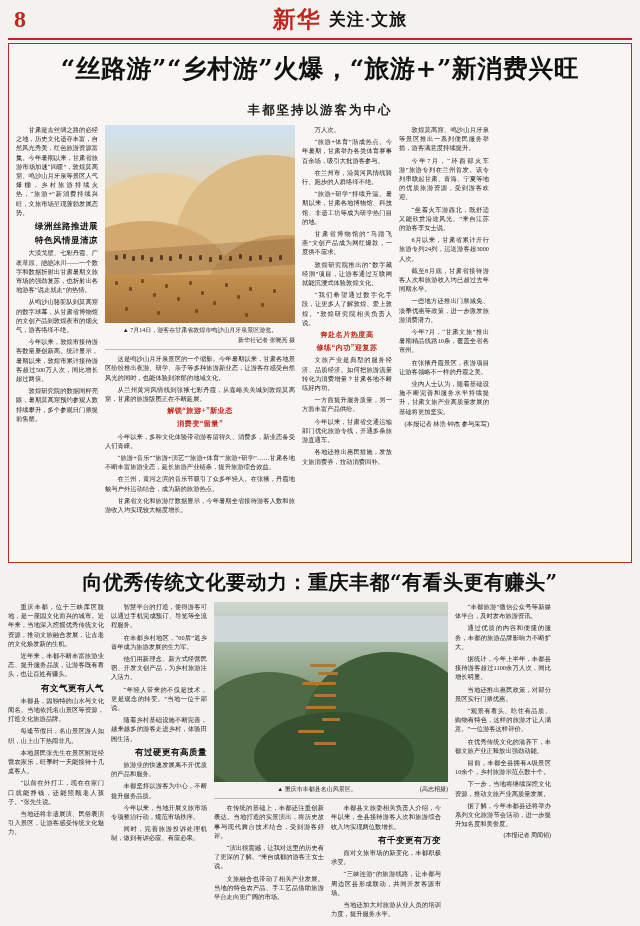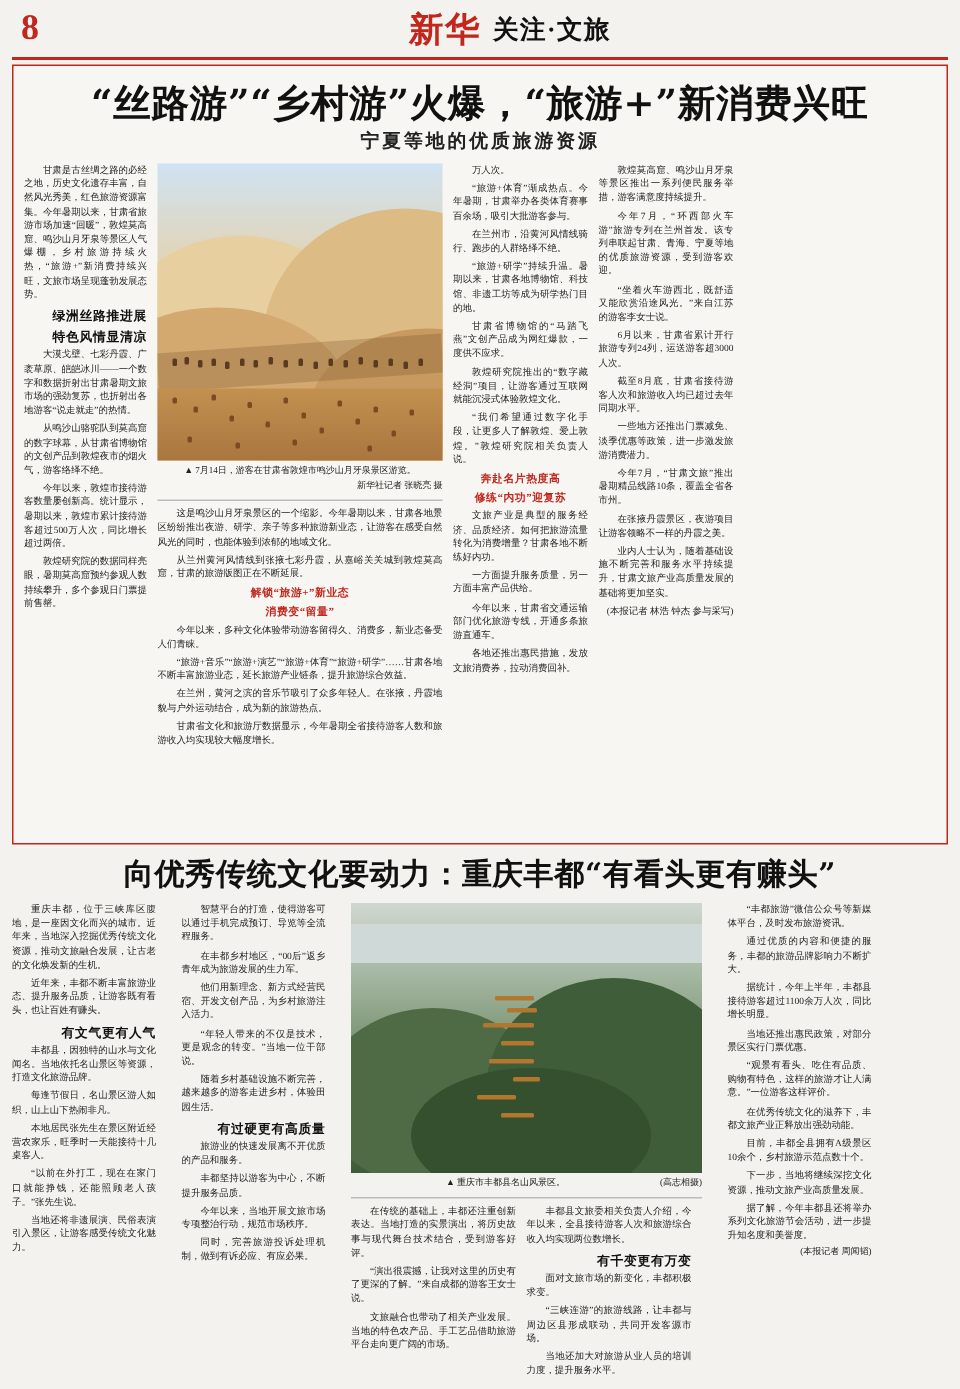--- a/index.html
+++ b/index.html
@@ -40,21 +40,21 @@
   .rule-top { height:2px; background:#c1271d; margin:2px 0 0 0; }
 
   
   .article-box {
     border:1.5px solid #c1271d; margin-top:3px; padding:6px 7px 5px 7px;
     background:#f7f6f2; height:520px; position:relative;
   }
   .headline {
     text-align:center; font-size:25px; font-weight:bold; color:#111;
     letter-spacing:.5px; line-height:30px; font-family:"DejaVu Serif", serif;
-    margin:4px 0 2px 0;
+    margin:4px 0 18px 0;
   }
   .subhead {
     text-align:center; font-size:12.5px; color:#222; letter-spacing:2px;
     margin-bottom:6px; font-weight:bold;
   }
 
   .cols { display:flex; gap:7px; }
   .col { font-size:6.3px; line-height:9.2px; text-align:justify; color:#222; }
   .col p { margin:0 0 3px 0; text-indent:2em; }
   .c1 { width:82px; }
@@ -119,42 +119,42 @@
   .hill { position:absolute; border-radius:50%; }
   .h1 { left:-20px; top:70px; width:150px; height:120px; background:#4f6b45; }
   .h2 { left:90px; top:50px; width:170px; height:150px; background:#3f5d38; }
   .h3 { left:40px; top:110px; width:160px; height:90px; background:#35502f; }
   .riverline { position:absolute; left:0; top:14px; width:234px; height:26px; background:#cfd9d8; }
   .roof {
     position:absolute; background:#b3762f; height:3px; border-radius:1px;
   }
   .photo2-caption { font-size:6px; color:#222; margin-top:3px; text-align:center; }
   .cap-right { float:right; font-size:6px; }
-  .colsb { display:flex; gap:17px; }
+  .colsb { display:flex; gap:7px; }
   .b1 { width:96px; } .b2 { width:234px; } .b3 { width:96px; } .b4 { width:96px; }
   .end-note { text-align:right; font-size:6px; margin-top:3px; }
 </style>
 </head>
 <body>
 
 <div class="page">
 
   <div class="masthead">
     <div class="page-num">8</div>
     <div class="masthead-center">
       <span class="mh-logo">新华</span>
       <span class="mh-section">关注·文旅</span>
     </div>
   </div>
 
   <div class="rule-top"></div>
 
   <div class="article-box">
     <div class="headline">“丝路游”“乡村游”火爆，“旅游+”新消费兴旺</div>
-    <div class="subhead">宁夏等地的优质旅游资源</div>
+    <div class="subhead">丰都坚持以游客为中心</div>
 
     <div class="cols">
 
       <div class="col c1">
         <p>甘肃是古丝绸之路的必经之地，历史文化遗存丰富，自然风光秀美，红色旅游资源富集。今年暑期以来，甘肃省旅游市场加速“回暖”，敦煌莫高窟、鸣沙山月牙泉等景区人气爆棚，乡村旅游持续火热，“旅游+”新消费持续兴旺，文旅市场呈现蓬勃发展态势。</p>
         <div class="sub-title">绿洲丝路推进展</div>
         <div class="sub-title">特色风情显清凉</div>
         <p>大漠戈壁、七彩丹霞、广袤草原、皑皑冰川——一个数字和数据折射出甘肃暑期文旅市场的强劲复苏，也折射出各地游客“说走就走”的热情。</p>
         <p>从鸣沙山骆驼队到莫高窟的数字球幕，从甘肃省博物馆的文创产品到敦煌夜市的烟火气，游客络绎不绝。</p>
         <p>今年以来，敦煌市接待游客数量屡创新高。统计显示，暑期以来，敦煌市累计接待游客超过500万人次，同比增长超过两倍。</p>

